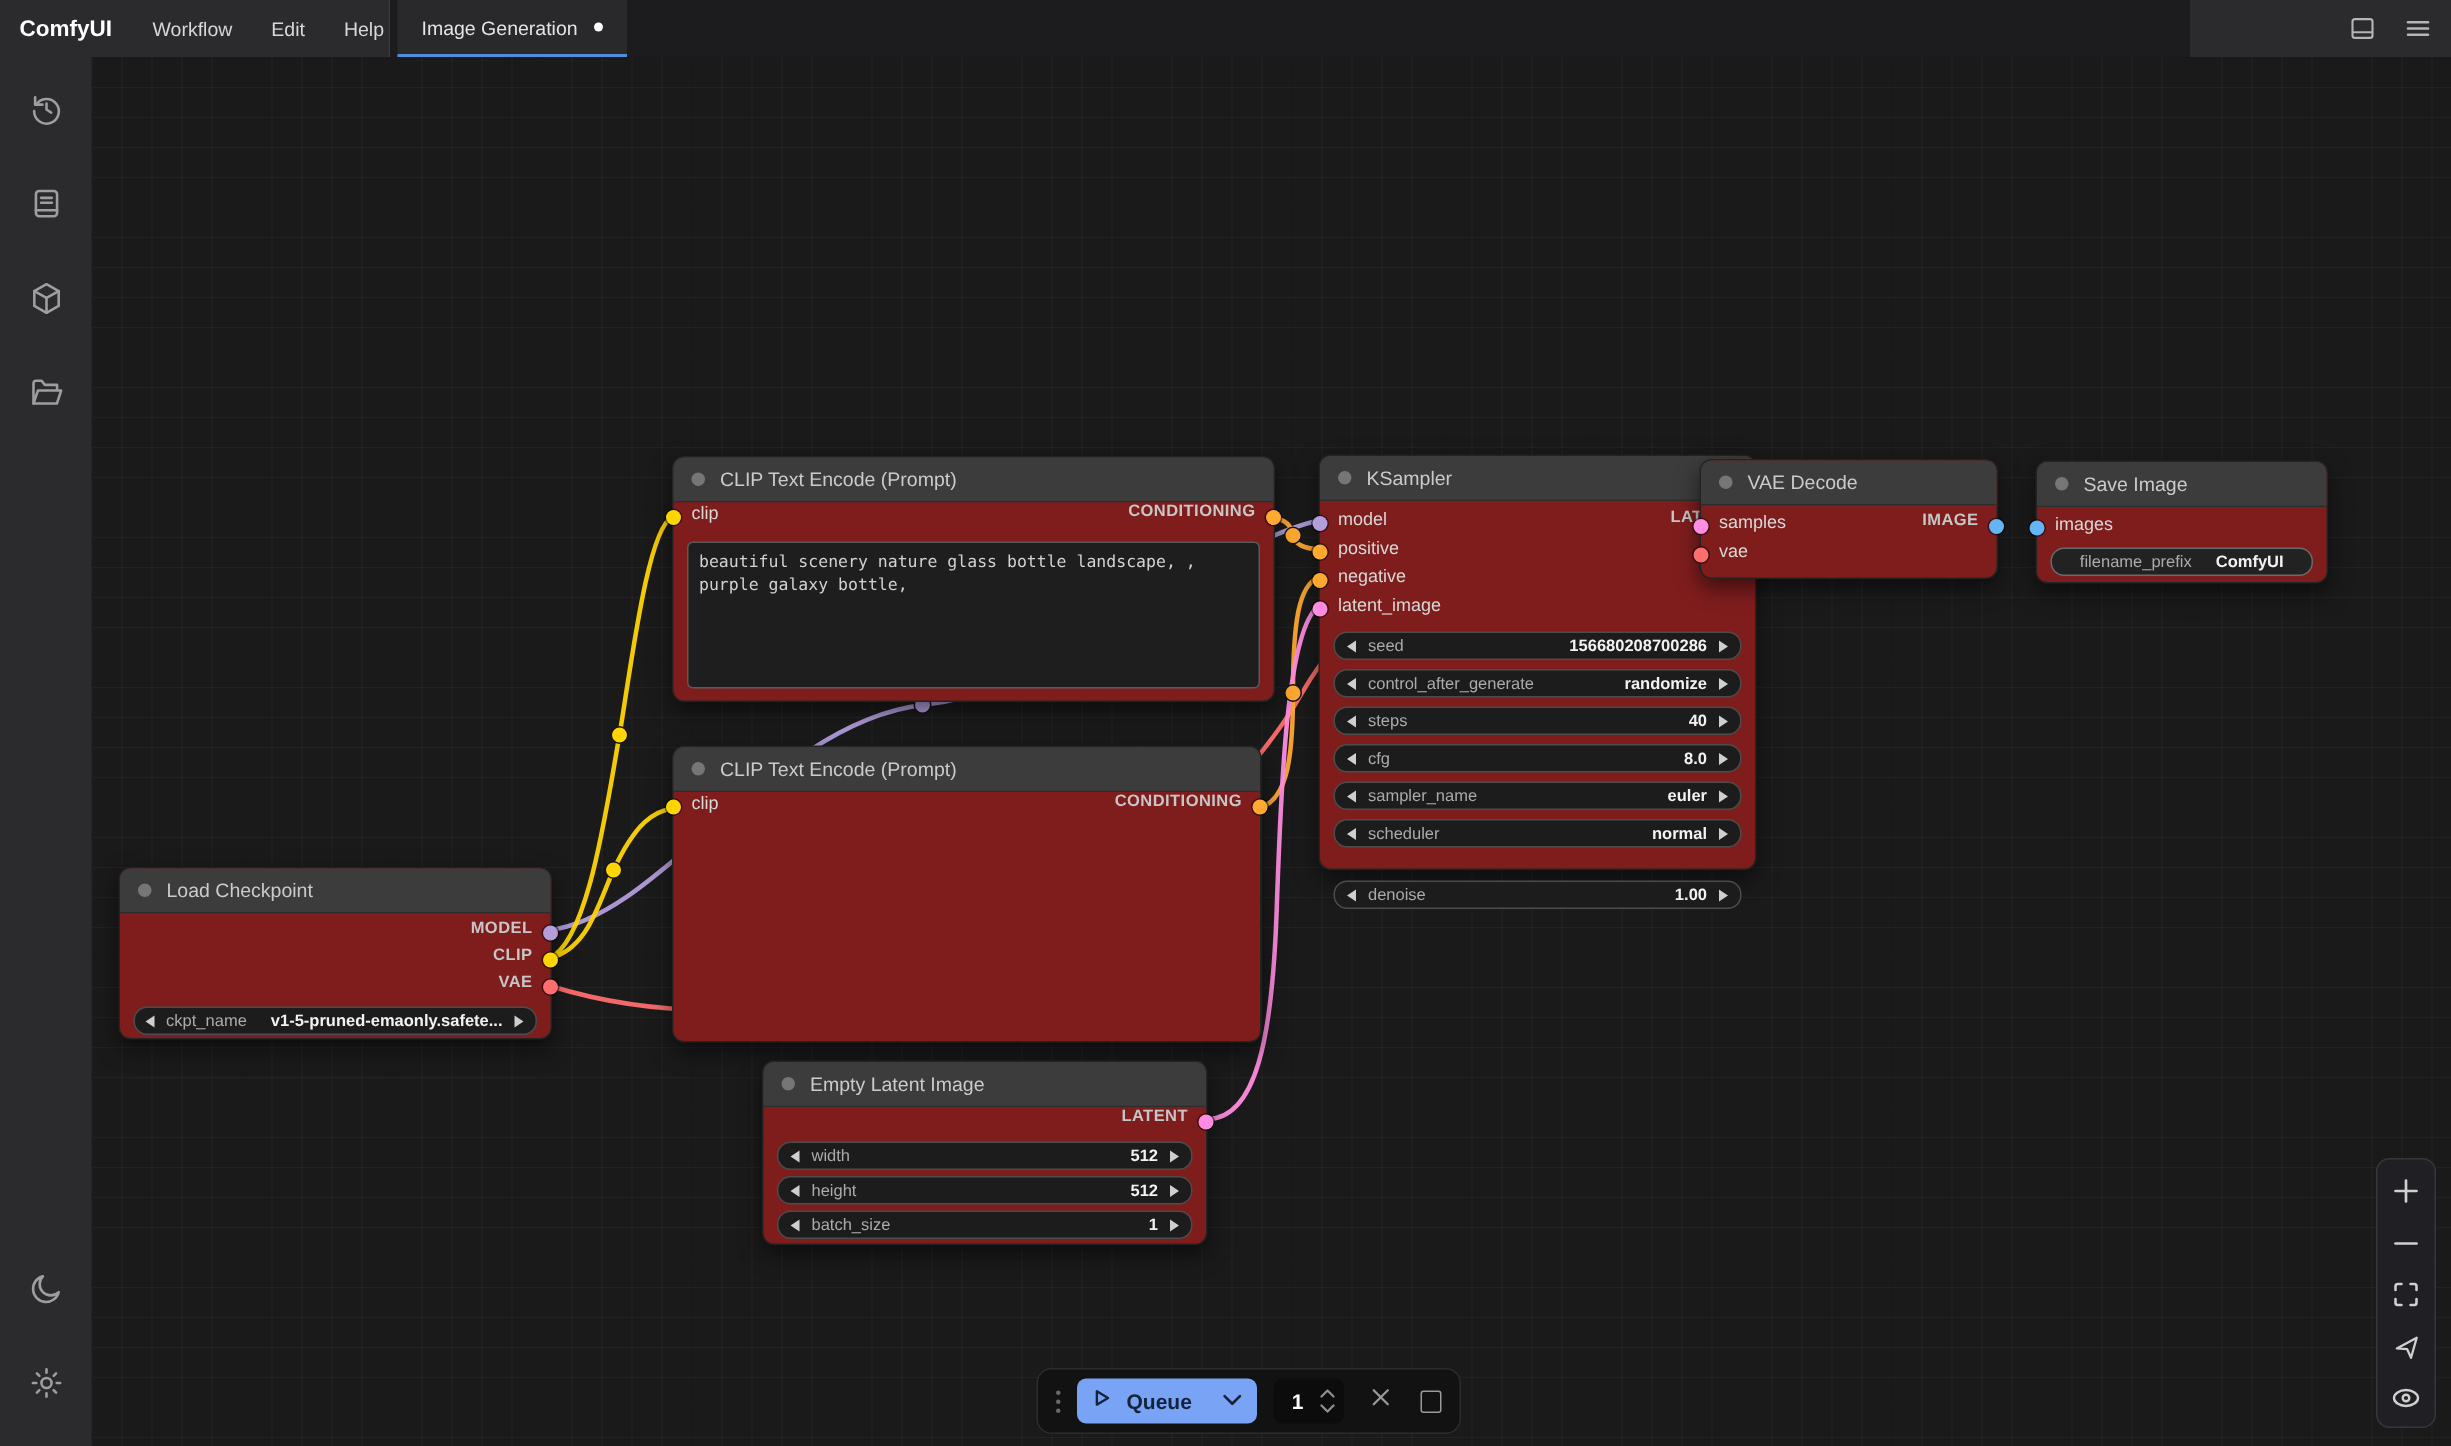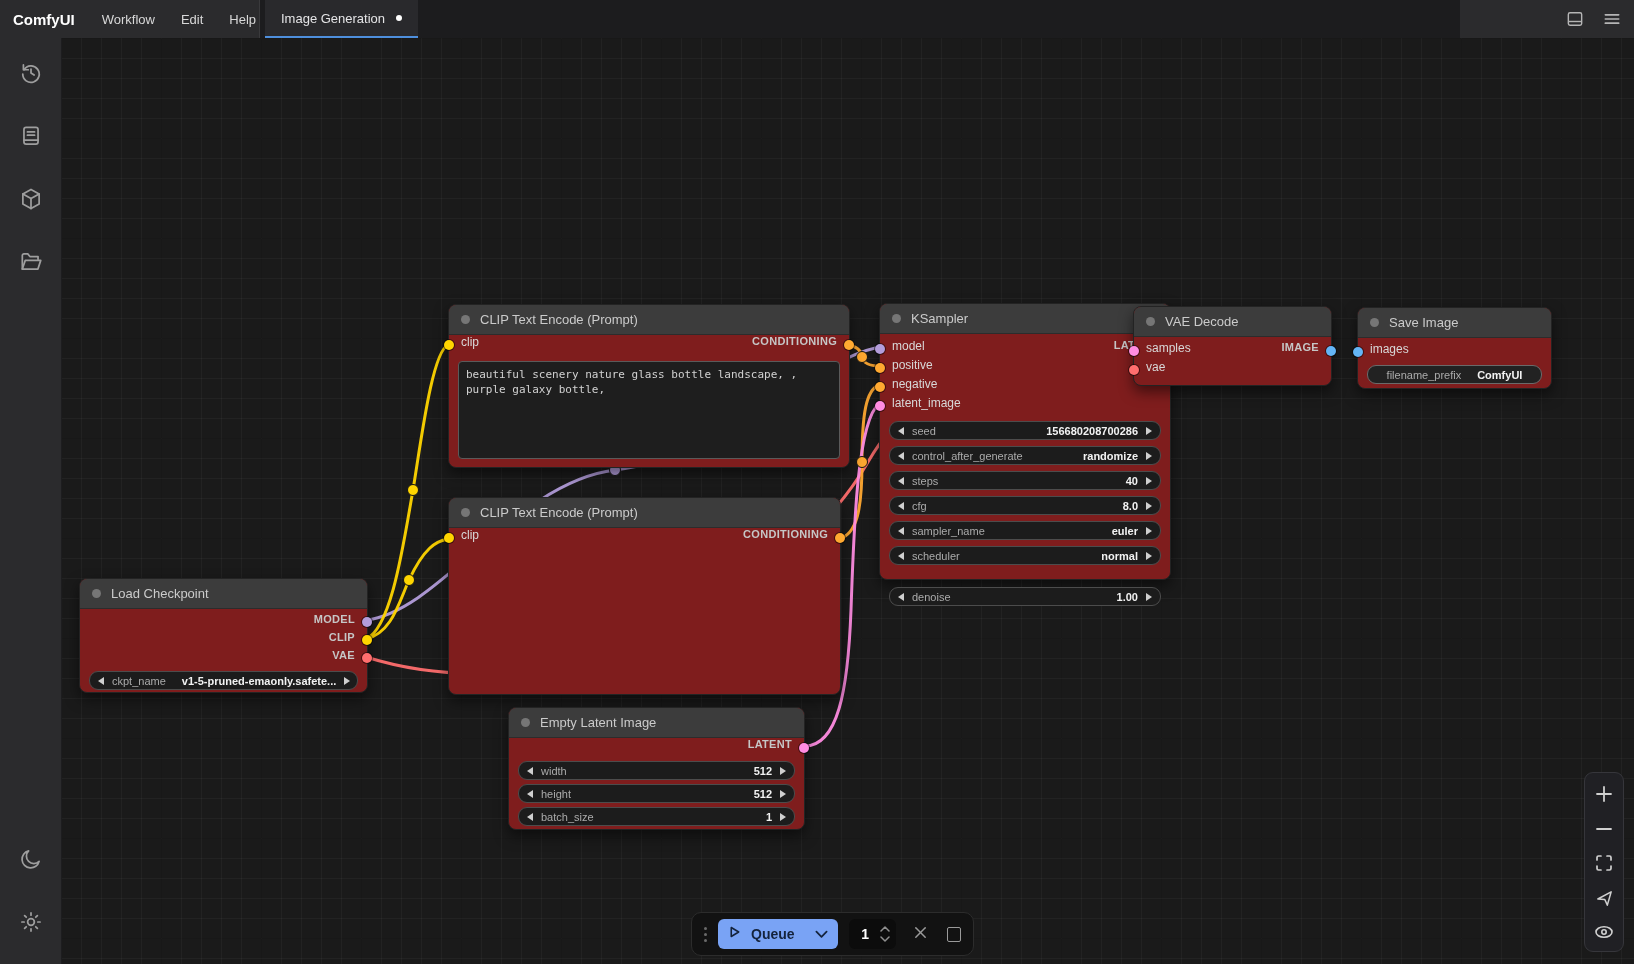--- a/index.html
+++ b/index.html
@@ -45,21 +45,21 @@
   .out-name{margin-left:auto;color:#c6c6c6;font-weight:700;font-size:11px;letter-spacing:.3px;}
   .dot{position:absolute;width:10px;height:10px;border-radius:50%;top:50%;transform:translateY(-50%);
     box-shadow:0 0 0 1px rgba(0,0,0,.5);}
   .dot.in{left:-5px}.dot.out{right:-5px}
   .c-model{background:#b39ddb}.c-clip{background:#ffd500}.c-vae{background:#ff6e6e}
   .c-cond{background:#ffa931}.c-latent{background:#ff8ce1}.c-image{background:#64b5f6}
   .node-textarea{margin:7px 9px 0 9px;background:#1e1e1e;border:1px solid #5a5a5a;border-radius:4px;
     padding:6px 7px;font-family:"DejaVu Sans Mono",monospace;font-size:11px;line-height:1.35;
     color:#d2d2d2;white-space:pre-wrap;overflow:hidden;}
   .widget{height:17px;margin:4px 9px 0 9px;border-radius:9px;background:#1c1c1c;border:1px solid #4c4c4c;
-    display:flex;align-items:center;gap:8px;padding:0 8px;font-size:11px;}
+    display:flex;align-items:center;gap:8px;padding:0 8px;font-size:11px;justify-content:flex-end;}
   .w-label{color:#ababab;white-space:nowrap;}
   .w-value{margin-left:auto;color:#f2f2f2;font-weight:700;white-space:nowrap;}
   .tri-l{width:0;height:0;border-top:4px solid transparent;border-bottom:4px solid transparent;
     border-right:6px solid #cfcfcf;flex:none;}
   .tri-r{width:0;height:0;border-top:4px solid transparent;border-bottom:4px solid transparent;
     border-left:6px solid #cfcfcf;flex:none;}
   .widget.noarrow{justify-content:center;gap:16px;background:#222222;border-color:#6a6a6a;}
   .widget.noarrow .w-value{margin-left:0;}
   
   .queue-bar{position:absolute;left:691px;top:912px;width:283px;height:44px;background:#121212;

